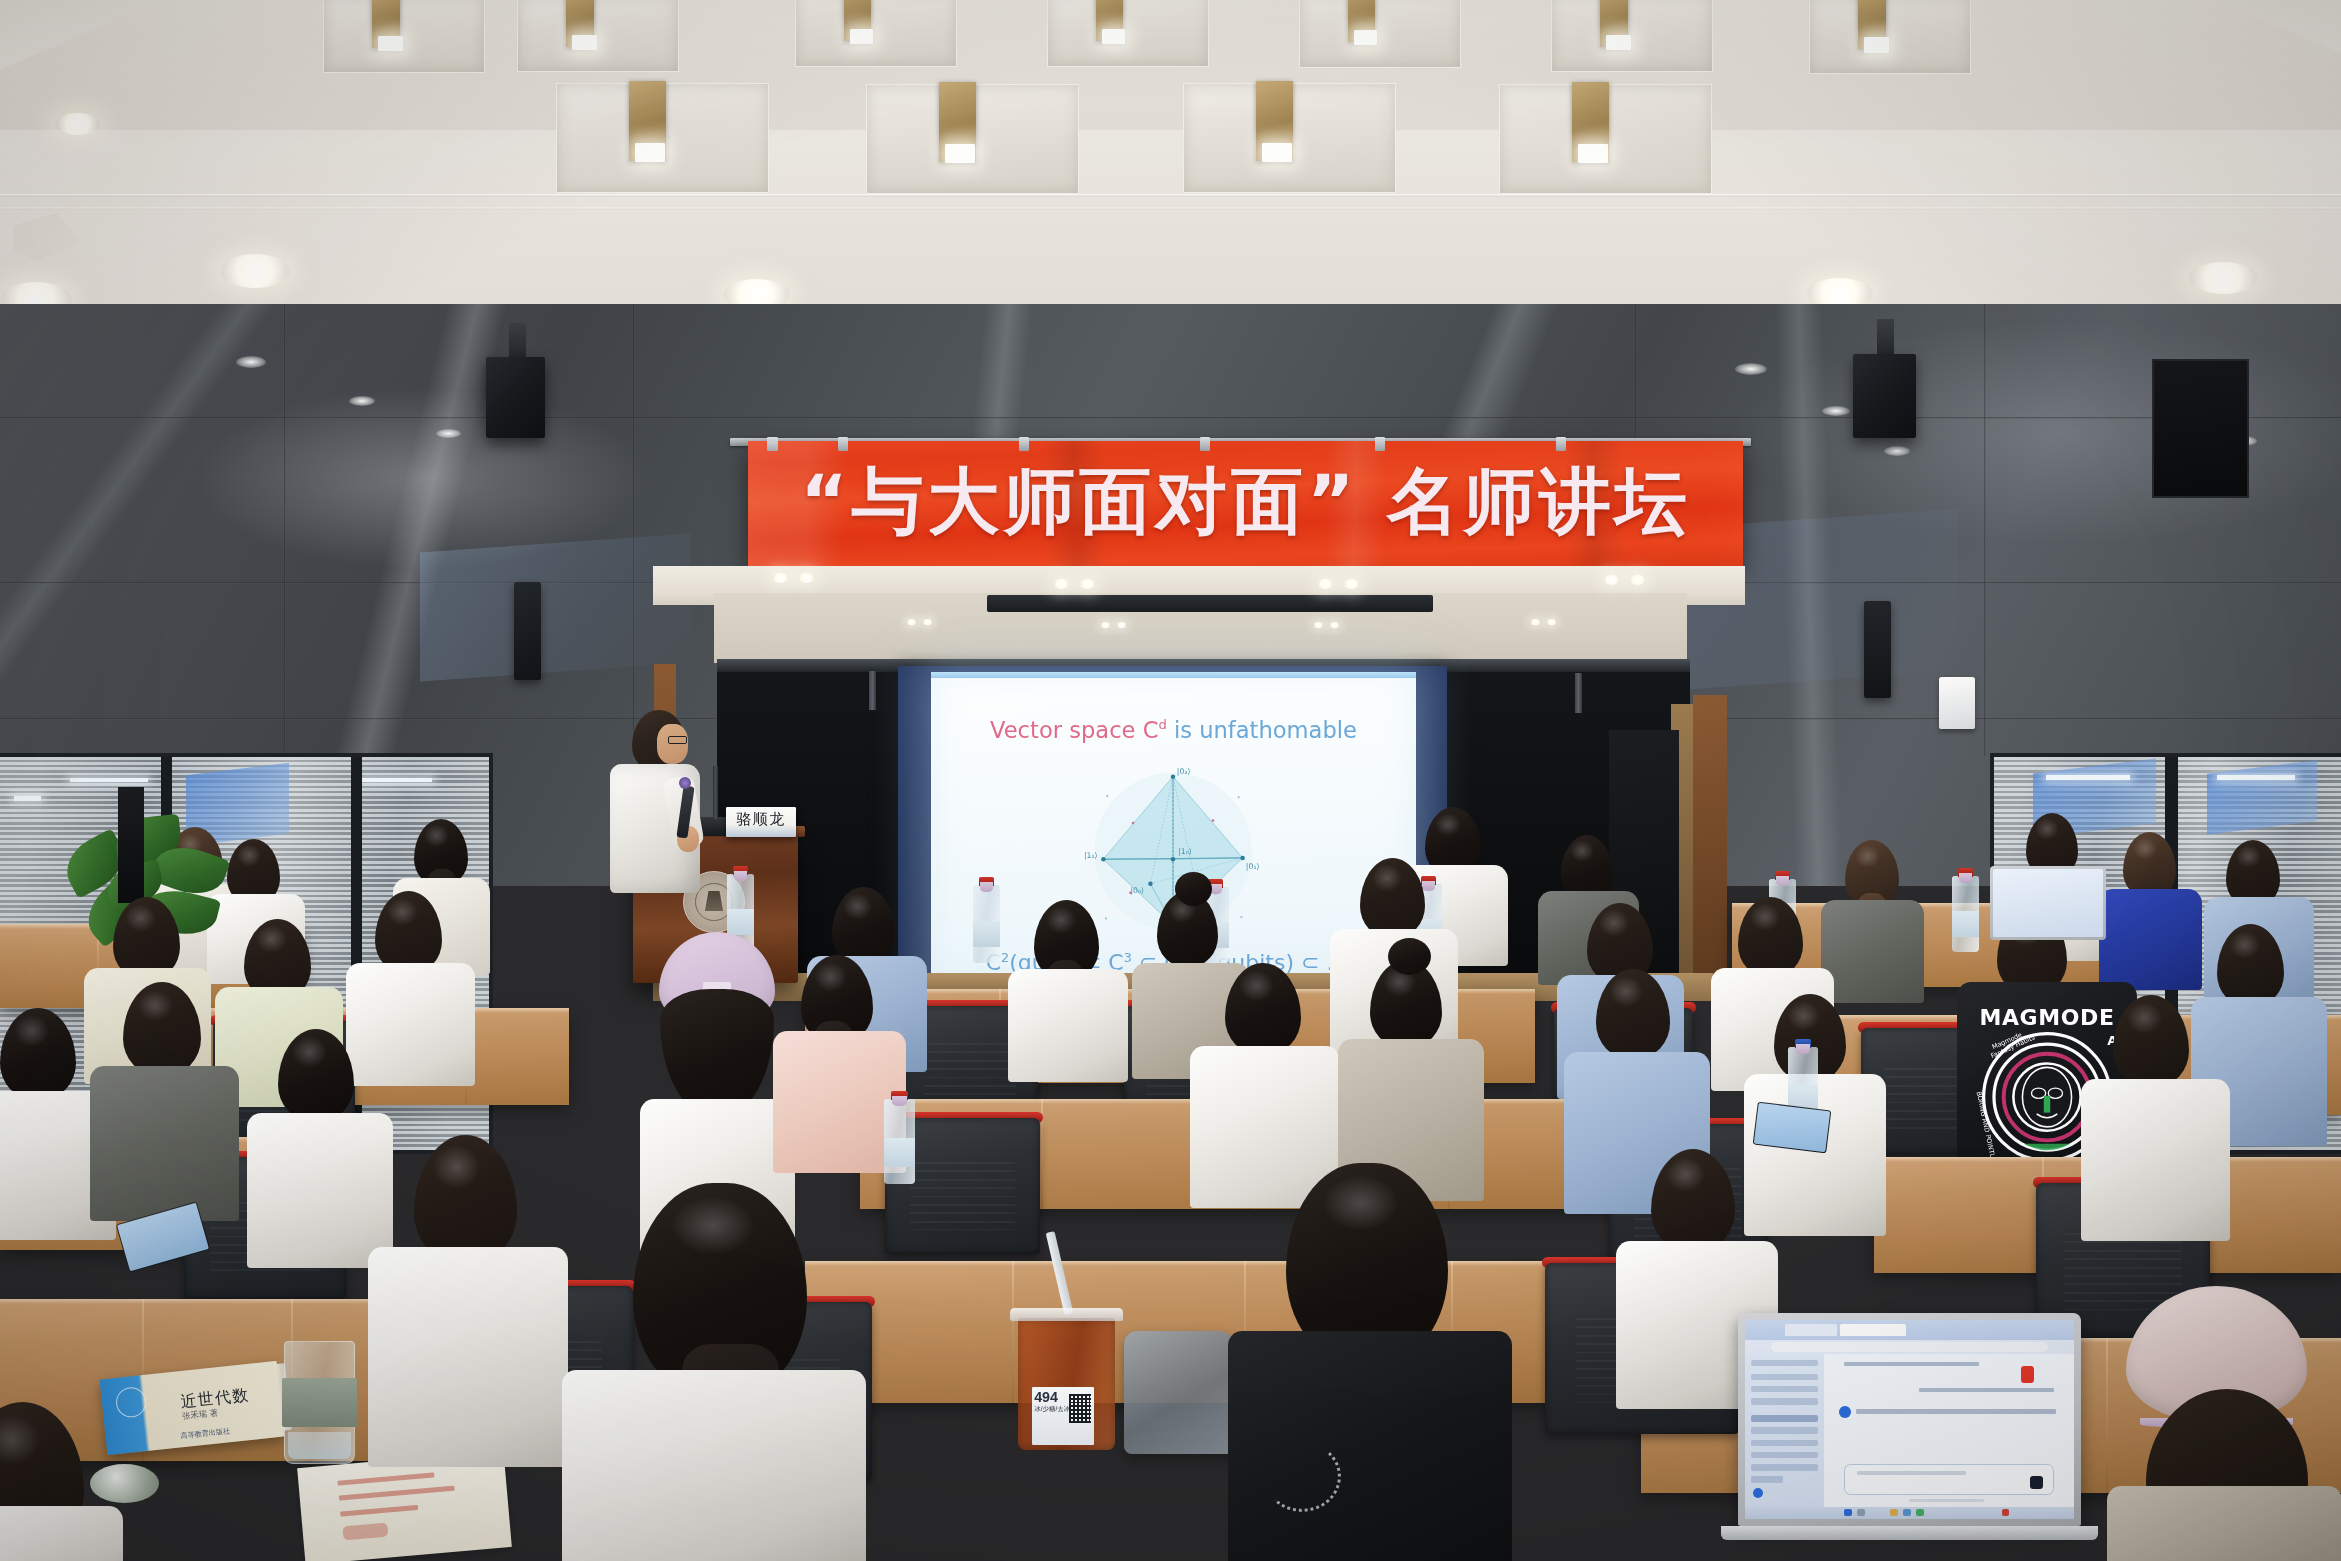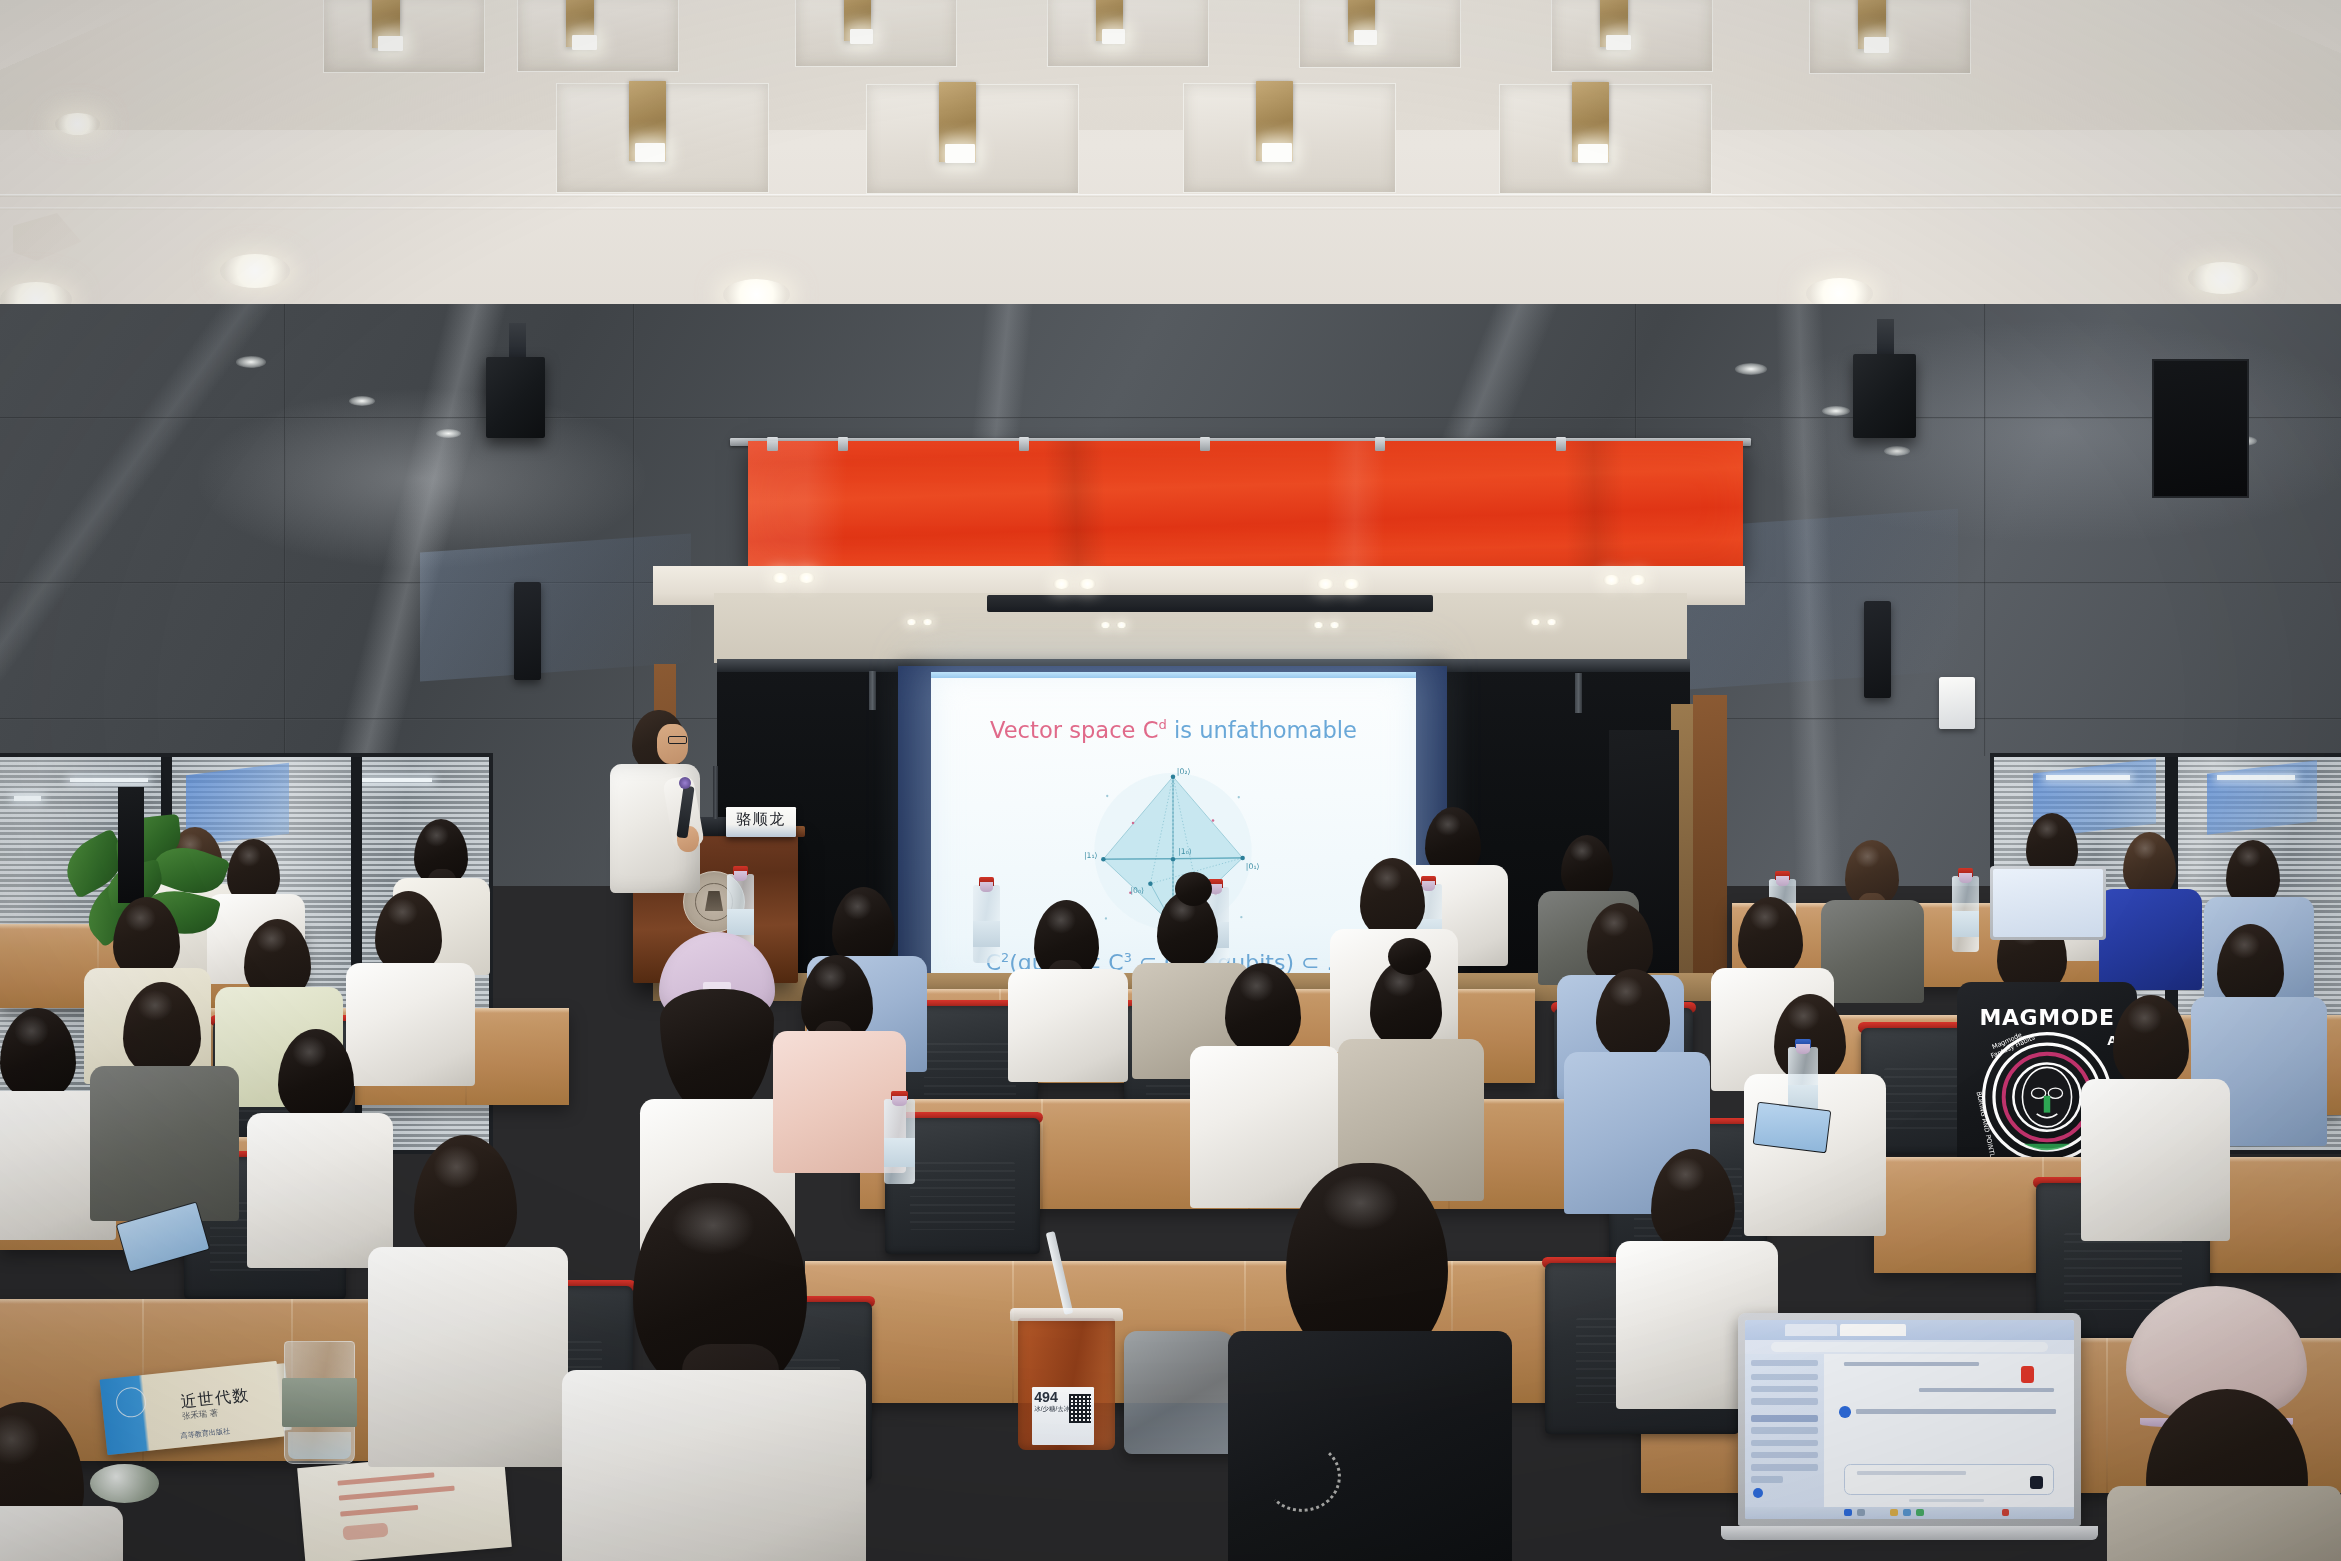--- a/index.html
+++ b/index.html
@@ -525,20 +525,21 @@
   <div class="sensor" style="left:1939px;top:677px;width:36px;height:52px;"></div>
 
   <div class="banner-rod" style="left:730px;top:438px;width:1021px;height:8.4px;"></div>
   <div class="banner" style="left:748px;top:441px;width:995px;height:127px;">
     <div class="banner-clip" style="left:19.4px;"></div>
     <div class="banner-clip" style="left:90px;"></div>
     <div class="banner-clip" style="left:271px;"></div>
     <div class="banner-clip" style="left:452px;"></div>
     <div class="banner-clip" style="left:627px;"></div>
     <div class="banner-clip" style="left:808px;"></div>
+    <div class="banner-text">“与大师面对面”  名师讲坛</div>
   </div>
 
   <div class="stage-soffit" style="left:653px;top:566px;width:1092px;height:39px;"></div>
   <div class="stage-soffit-inner" style="left:714px;top:593px;width:973px;height:70px;"></div>
   <div class="proj-bar" style="left:987px;top:595px;width:446px;height:17px;"></div>
 
   <div class="sd-pair" style="left:770px;top:575px;"></div>
   <div class="sd-pair" style="left:1053px;top:579px;">
       <i></i>
       <i></i>

